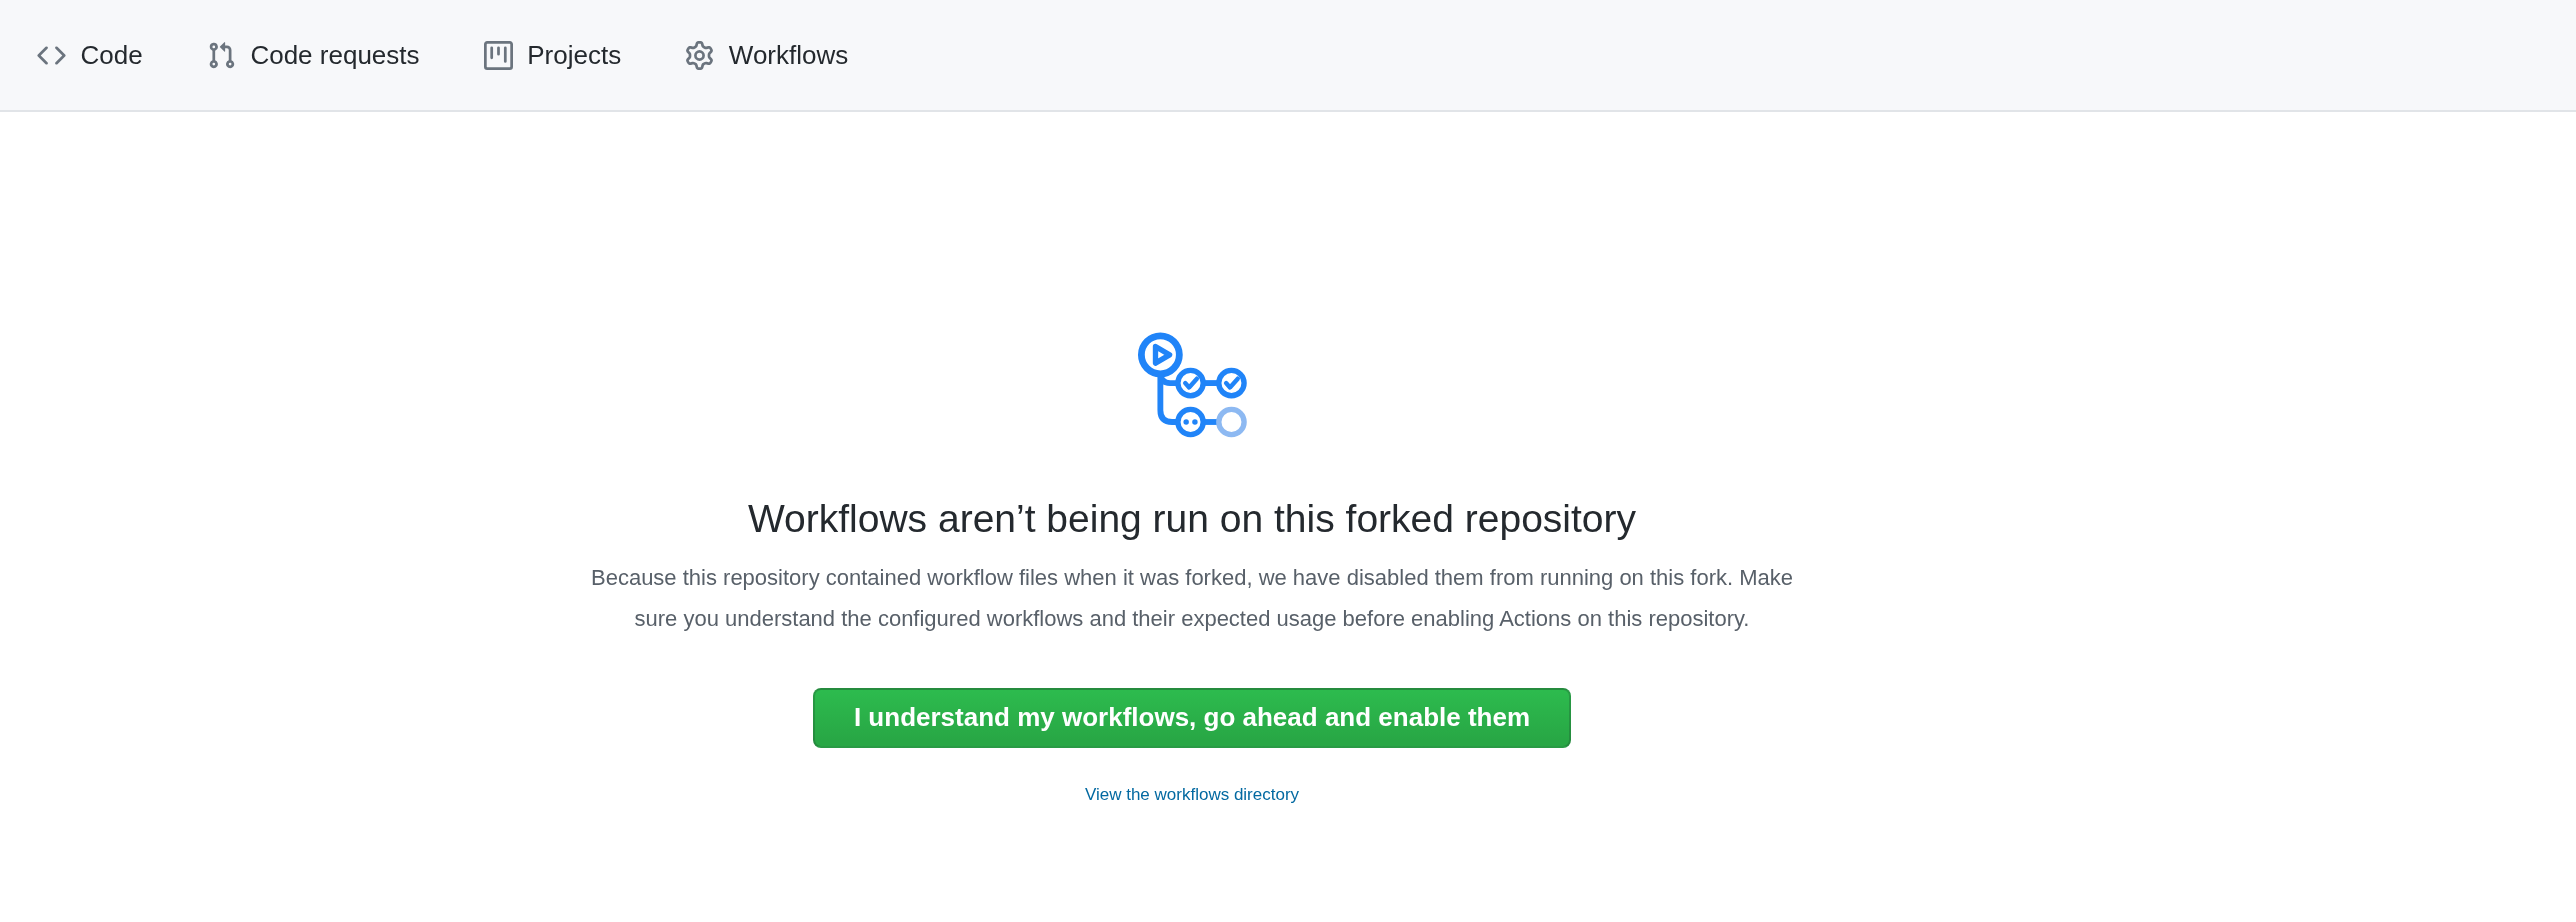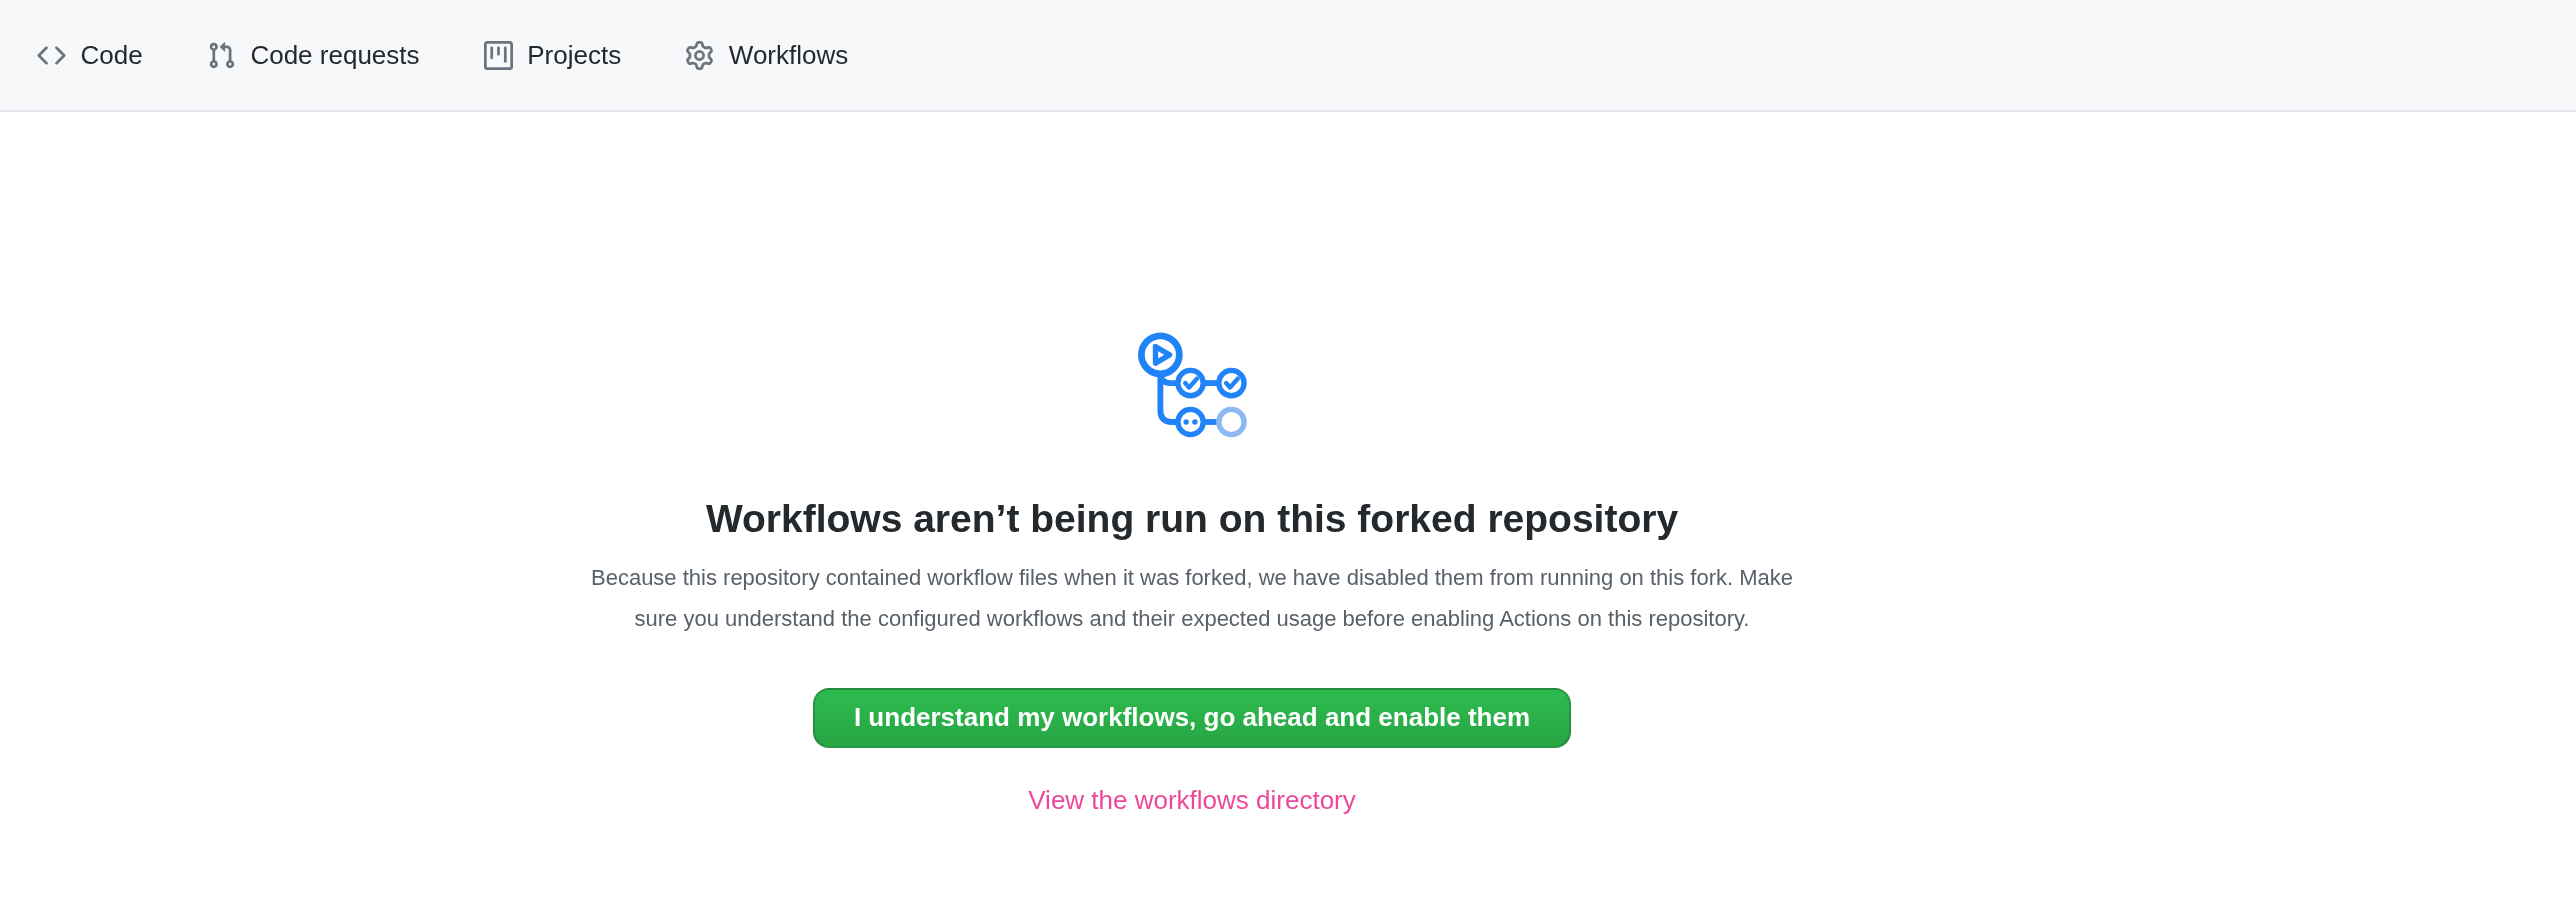--- a/index.html
+++ b/index.html
@@ -50,47 +50,47 @@
   .content {
     width: 2384px;        
     text-align: center;
     padding-top: 220px;
   }
   .illustration { display: inline-block; }
   .bs-heading {
     margin: 52px 0 0 0;
     font-size: 39px;
     line-height: 49px;
-    font-weight: 700;
+    font-weight: 400;
     color: #24292e;
   }
   .bs-desc {
     margin-top: 13.7px;
     font-size: 22px;
     line-height: 41px;
     color: #586069;
   }
   .bs-btn {
     display: inline-block;
     margin-top: 49px;
     padding: 12.7px 39px;
     font-family: "Liberation Sans", sans-serif;
     font-size: 26px;
     font-weight: 700;
     color: #ffffff;
     background-color: #28a745;
     background-image: linear-gradient(-180deg, #2dbb4e 0%, #28a745 90%);
     border: 2px solid rgba(27, 31, 35, 0.2);
-    border-radius: 16px;
+    border-radius: 8px;
     cursor: pointer;
   }
   .bs-link-row { margin-top: 37px; }
   .bs-link {
-    font-size: 26px;
-    color: #ec4899;
+    font-size: 17px;
+    color: #0369a1;
     text-decoration: none;
     cursor: pointer;
   }
 </style>
 </head>
 <body>
 
 <nav class="reponav">
 
   <div class="tab">

